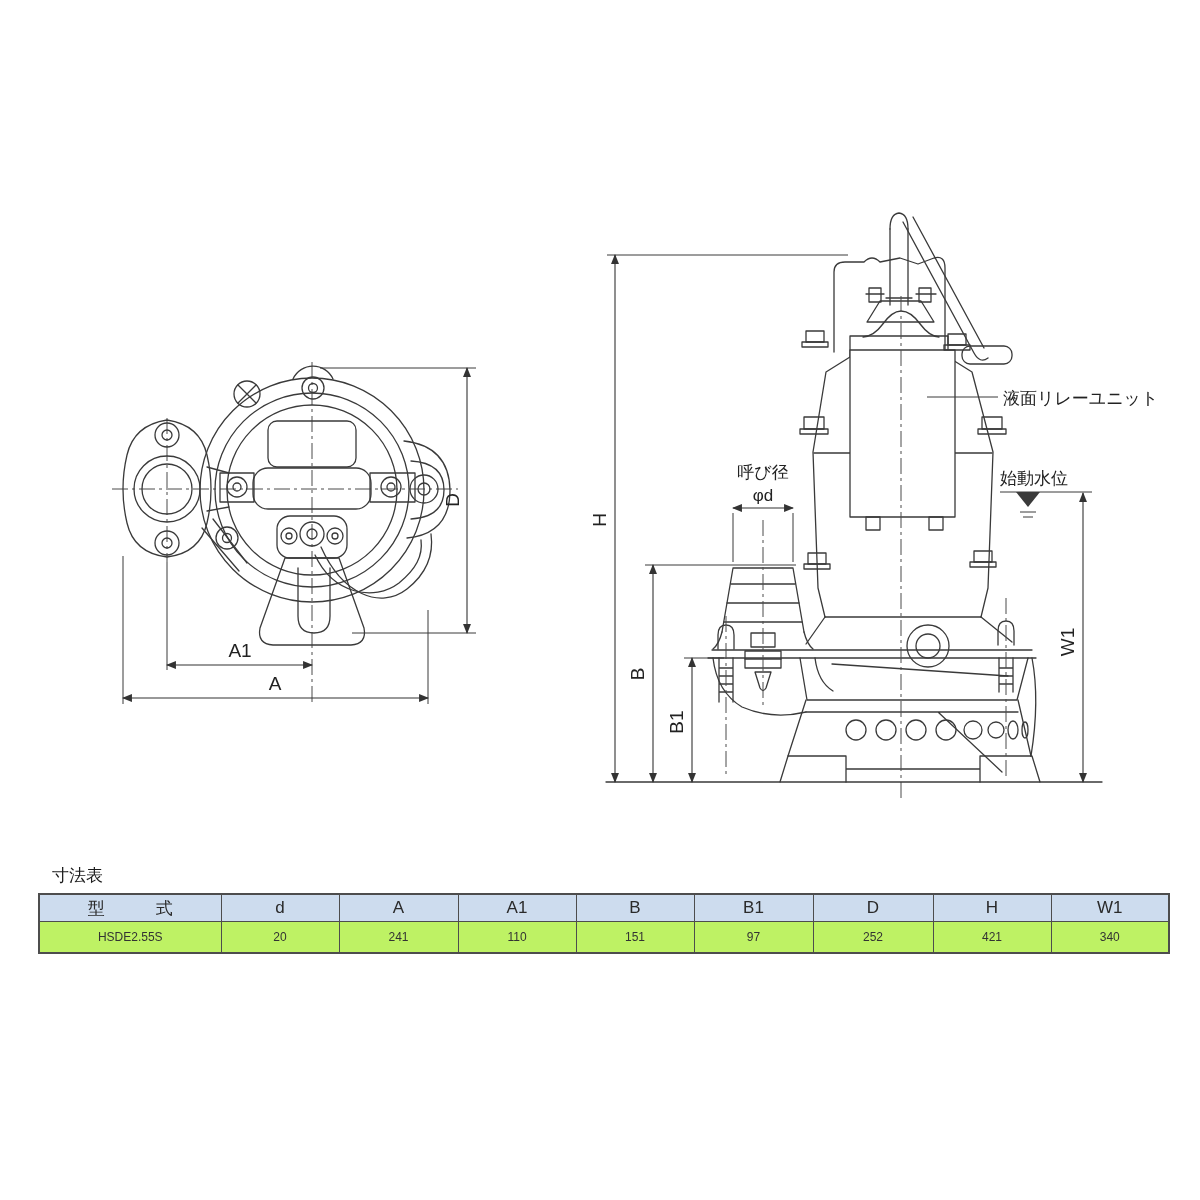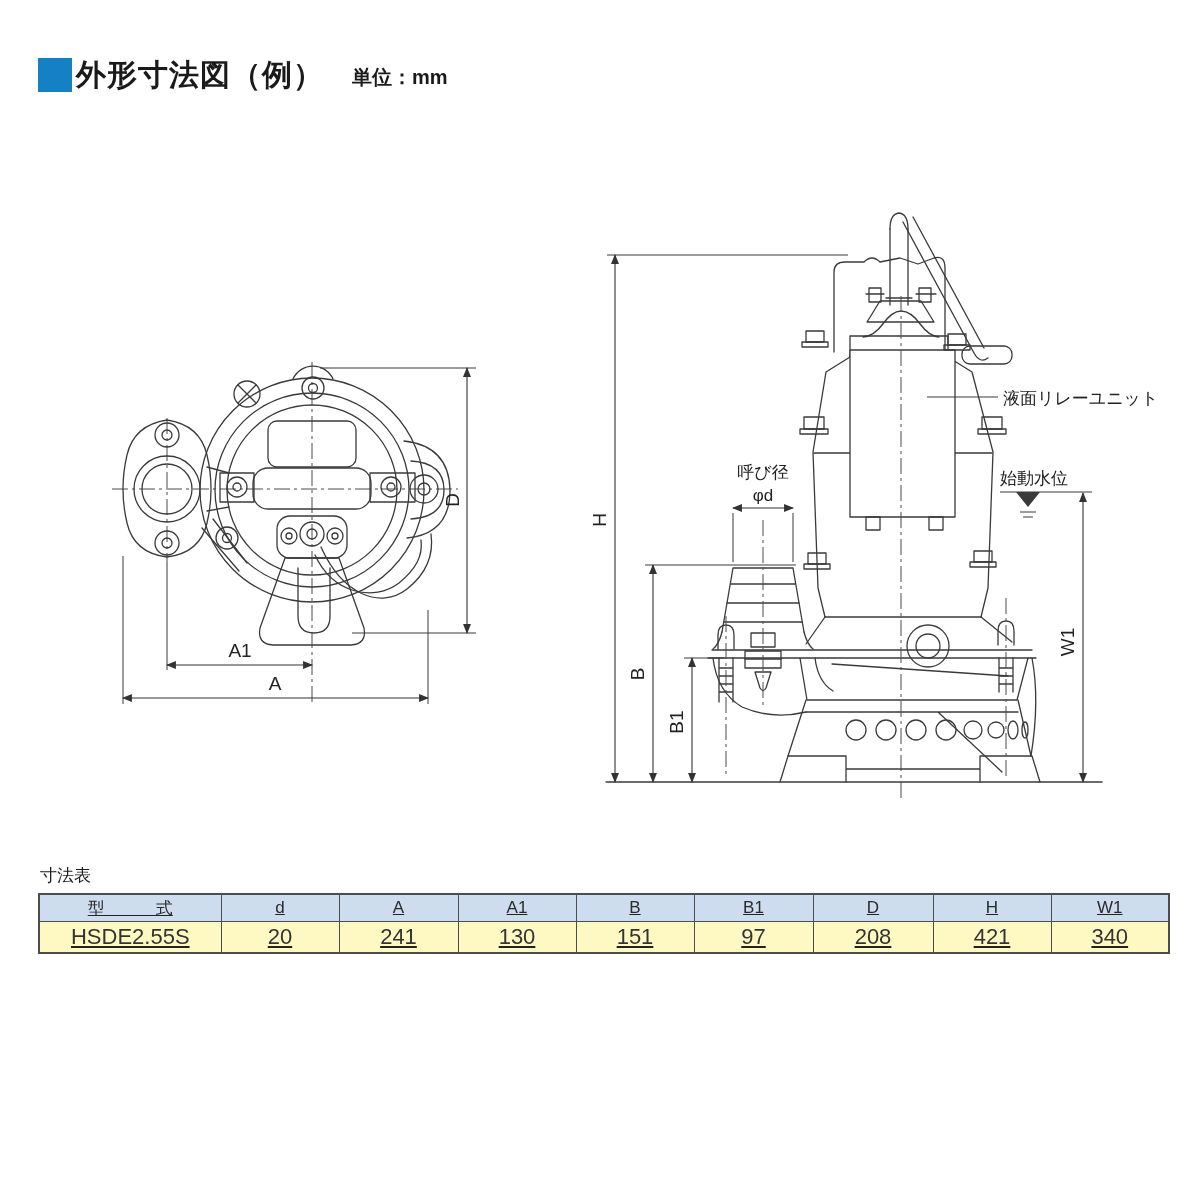--- a/index.html
+++ b/index.html
@@ -16,37 +16,32 @@
   .ln{stroke:#3a3a3a;stroke-width:1.3;fill:none;stroke-linecap:round;stroke-linejoin:round;}
   .thin{stroke:#3a3a3a;stroke-width:1;fill:none;}
   .cl{stroke:#4a4a4a;stroke-width:1;fill:none;stroke-dasharray:16 4 3 4;}
   .dim{stroke:#333;stroke-width:1.1;fill:none;}
   .solidfill{fill:#3a3a3a;stroke:none;}
   .white{fill:#ffffff;}
   .dimtxt{font-size:19px;}
   .jp{font-size:17px;}
   
   #tblwrap{position:absolute;left:38px;top:864px;width:1130px;}
-  #tbltitle{font-size:17px;color:#1a1a1a;margin:0 0 6px 2px;font-weight:500;}
-  table{border-collapse:collapse;table-layout:fixed;width:1130px;text-decoration:underline;}
+  #tbltitle{font-size:17px;color:#1a1a1a;margin:0 0 6px 14px;font-weight:500;}
+  table{border-collapse:collapse;table-layout:fixed;width:1130px;}
   th,td{border:1.5px solid #4d4d4d;text-align:center;padding:0;overflow:hidden;white-space:nowrap;}
   th{background:#cddcee;height:26px;font-size:17px;font-weight:500;color:#2a2a2a;}
-  td{background:#fef9c3;height:30px;font-size:22px;color:#333;}
+  td{background:#bef264;height:30px;font-size:12px;color:#333;}
   table{border:2px solid #4d4d4d;}
 </style>
 </head>
 <body>
 
 <div id="page">
 
-  <div id="hdr">
-    <div class="sq"></div>
-    <h1>外形寸法図（例）</h1>
-    <div class="unit">単位：mm</div>
-  </div>
 
   <svg class="fig" style="left:100px;top:350px;" width="390" height="370" viewBox="100 350 390 370">
     <defs>
       <marker id="m1" viewBox="0 0 10 10" refX="9" refY="5" markerWidth="9" markerHeight="9" orient="auto-start-reverse">
         <path d="M0,1 L10,5 L0,9 z" fill="#333"></path>
       </marker>
     </defs>
 
     <g>
       <path class="cl" d="M112,489 H458"></path>
@@ -260,24 +255,24 @@
         <th>B</th>
         <th>B1</th>
         <th>D</th>
         <th>H</th>
         <th>W1</th>
       </tr>
       <tr>
         <td>HSDE2.55S</td>
         <td>20</td>
         <td>241</td>
-        <td>130</td>
+        <td>110</td>
         <td>151</td>
         <td>97</td>
-        <td>208</td>
+        <td>252</td>
         <td>421</td>
         <td>340</td>
       </tr>
     </tbody>
       </table>
   </div>
 
 </div>
 
 </body></html>

